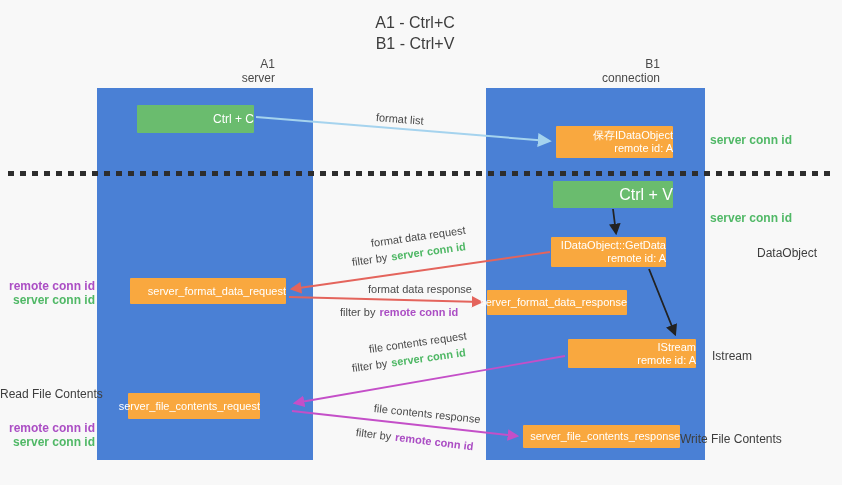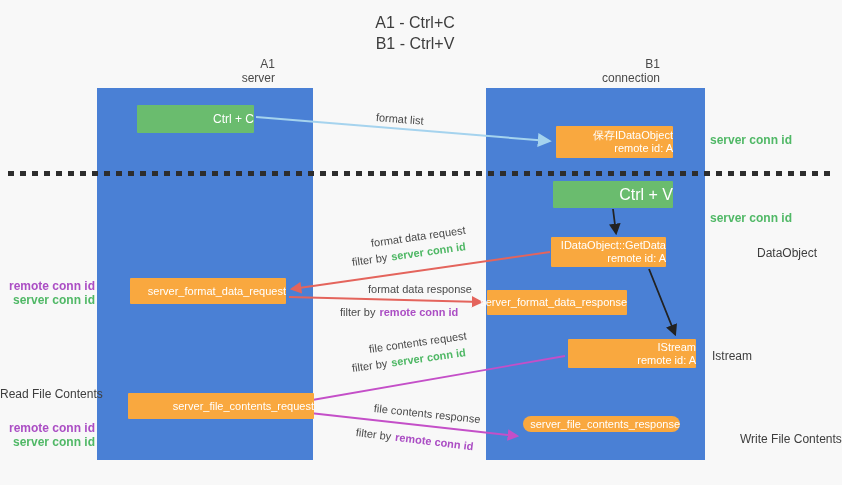--- a/index.html
+++ b/index.html
@@ -125,25 +125,25 @@
 
 <div class="abs node orange" style="left:487px; top:290px; width:140px; height:25px;">
   <div>server_format_data_response</div>
 </div>
 
 <div class="abs node orange" style="left:568px; top:339px; width:128px; height:29px;">
   <div>IStream</div>
   <div>remote id: A</div>
 </div>
 
-<div class="abs node orange" style="left:128px; top:393px; width:186px; height:26px;padding-left:24px;">
+<div class="abs node orange" style="left:128px; top:393px; width:132px; height:26px;padding-left:24px;">
   <div>server_file_contents_request</div>
 </div>
 
-<div class="abs node orange" style="left:523px; top:416px; width:157px; height:16px;border-radius:10px;">
+<div class="abs node orange" style="left:523px; top:425px; width:157px; height:23px;">
   <div>server_file_contents_response</div>
 </div>
 
 <div class="abs elabel" style="left:376px; top:111px; transform:rotate(4.5deg);">
   <span>format list</span>
 </div>
 
 <div class="abs elabel" style="left:371px; top:237px; transform:rotate(-8deg);">
   <span>format data request</span>
 </div>
@@ -169,21 +169,21 @@
   <span>file contents response</span>
 </div>
 <div class="abs elabel" style="left:356px; top:426px; transform:rotate(7deg);">
   <span class="pre">filter by</span><span class="purple-id">remote conn id</span>
 </div>
 
 <div class="abs side-label green-id" style="left:710px; top:133px;">server conn id</div>
 <div class="abs side-label green-id" style="left:710px; top:211px;">server conn id</div>
 <div class="abs side-label plain" style="left:712px; top:246px;margin-left:45px;">DataObject</div>
 <div class="abs side-label plain" style="left:712px; top:349px;">Istream</div>
-<div class="abs side-label plain" style="left:740px; top:432px;">Write File Contents</div>
+<div class="abs side-label plain" style="left:680px; top:432px;">Write File Contents</div>
 
 <div class="abs left-labels" style="left:0px; top:279px; width:95px;">
   <div class="purple-id">remote conn id</div>
   <div class="green-id">server conn id</div>
 </div>
 <div class="abs left-labels" style="left:0px; top:387px; width:95px;">
   <div style="color:var(--text-dark); margin-bottom:20px;">Read File Contents</div>
   <div class="purple-id">remote conn id</div>
   <div class="green-id">server conn id</div>
 </div>

